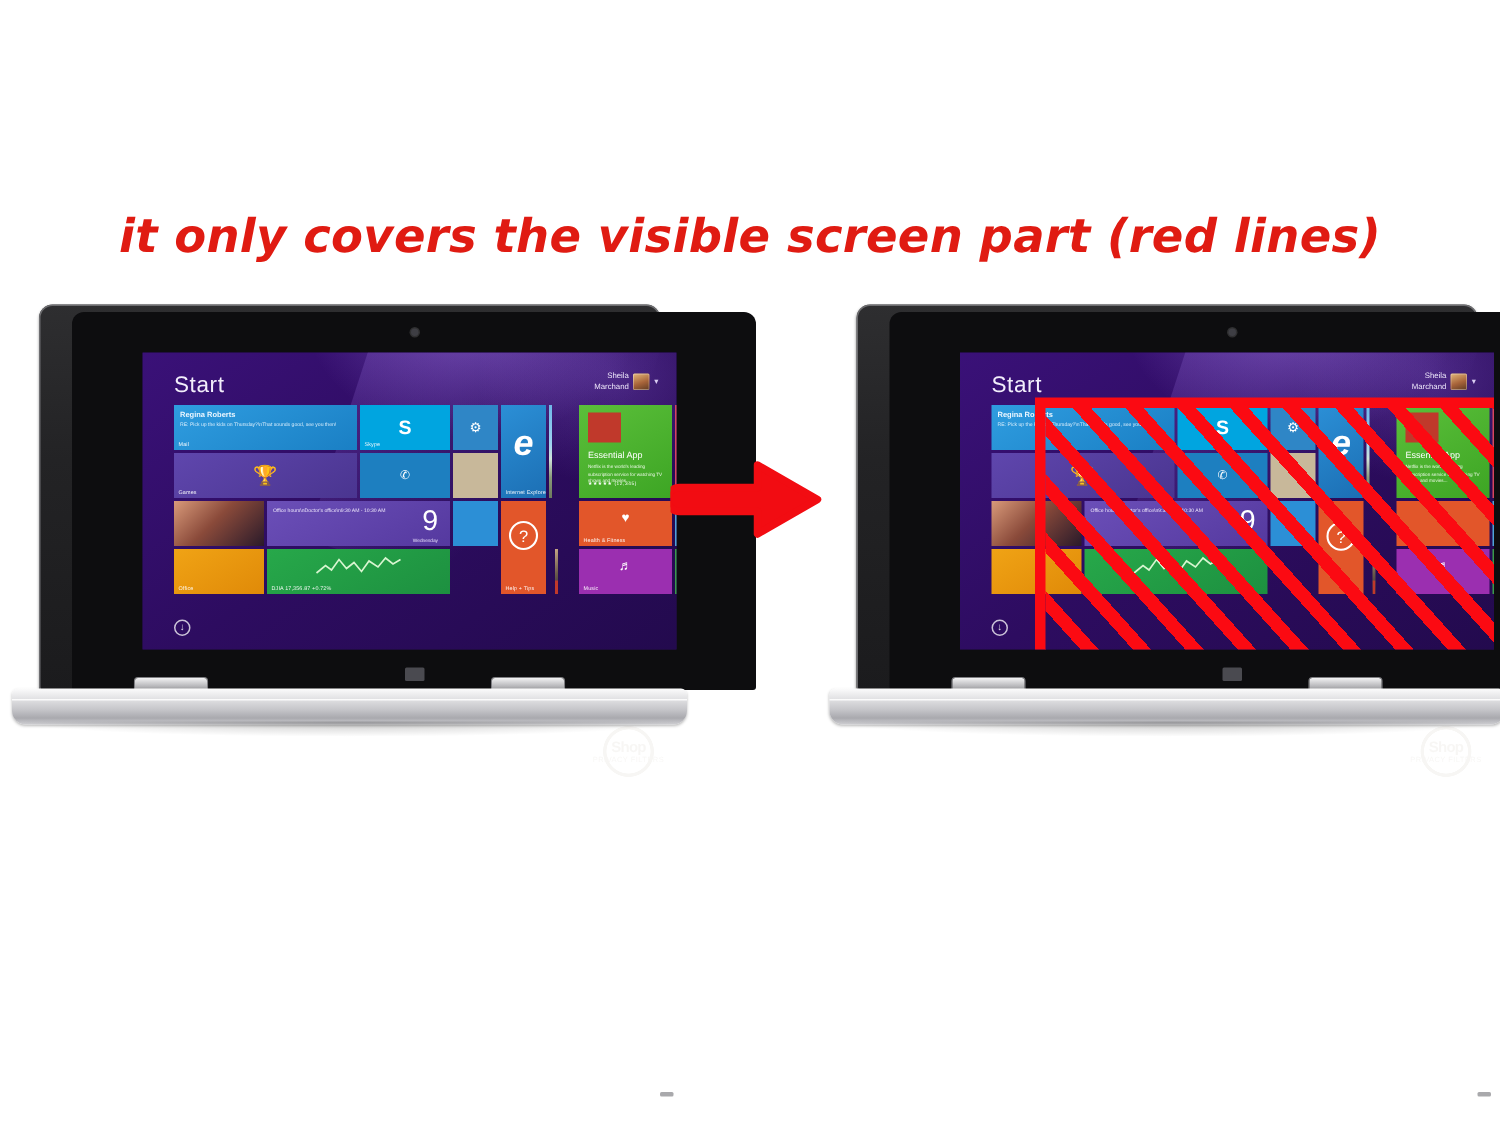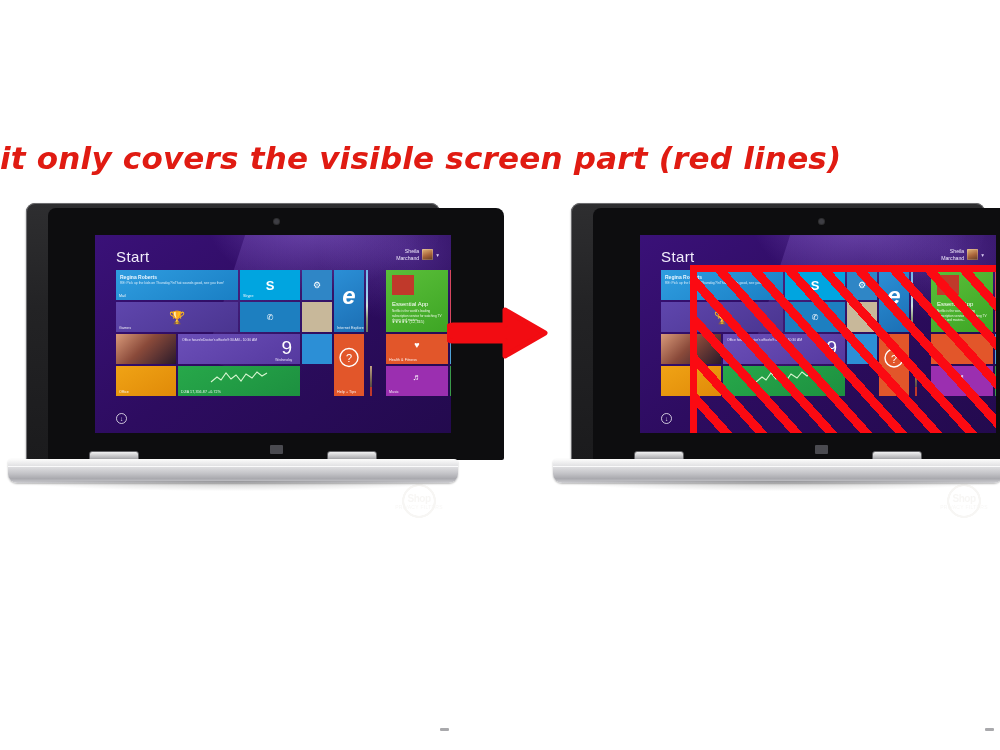--- a/index.html
+++ b/index.html
@@ -2,21 +2,21 @@
 <html><head>
 <meta charset="utf-8">
 <style>
   * { box-sizing: border-box; margin:0; padding:0; }
   html,body { width:1000px; height:750px; background:#ffffff; overflow:hidden;
     font-family:"Liberation Sans", sans-serif; }
   #stage { position:relative; width:1000px; height:750px; background:#fff; }
 
   
   .title {
-    position:absolute; left:0; top:140px; width:1000px; text-align:left;
+    position:absolute; left:0; top:140px; width:1000px; text-align:center;
     font-family:"DejaVu Sans", sans-serif;
     font-size:31px; font-weight:bold; font-style:italic;
     color:#e01b12; letter-spacing:0.2px; white-space:nowrap;
   }
 
   
   .laptop { position:absolute; top:198px; width:450px; height:330px; }
   .laptop.left  { left:8px; }
   .laptop.right { left:553px; }
 

